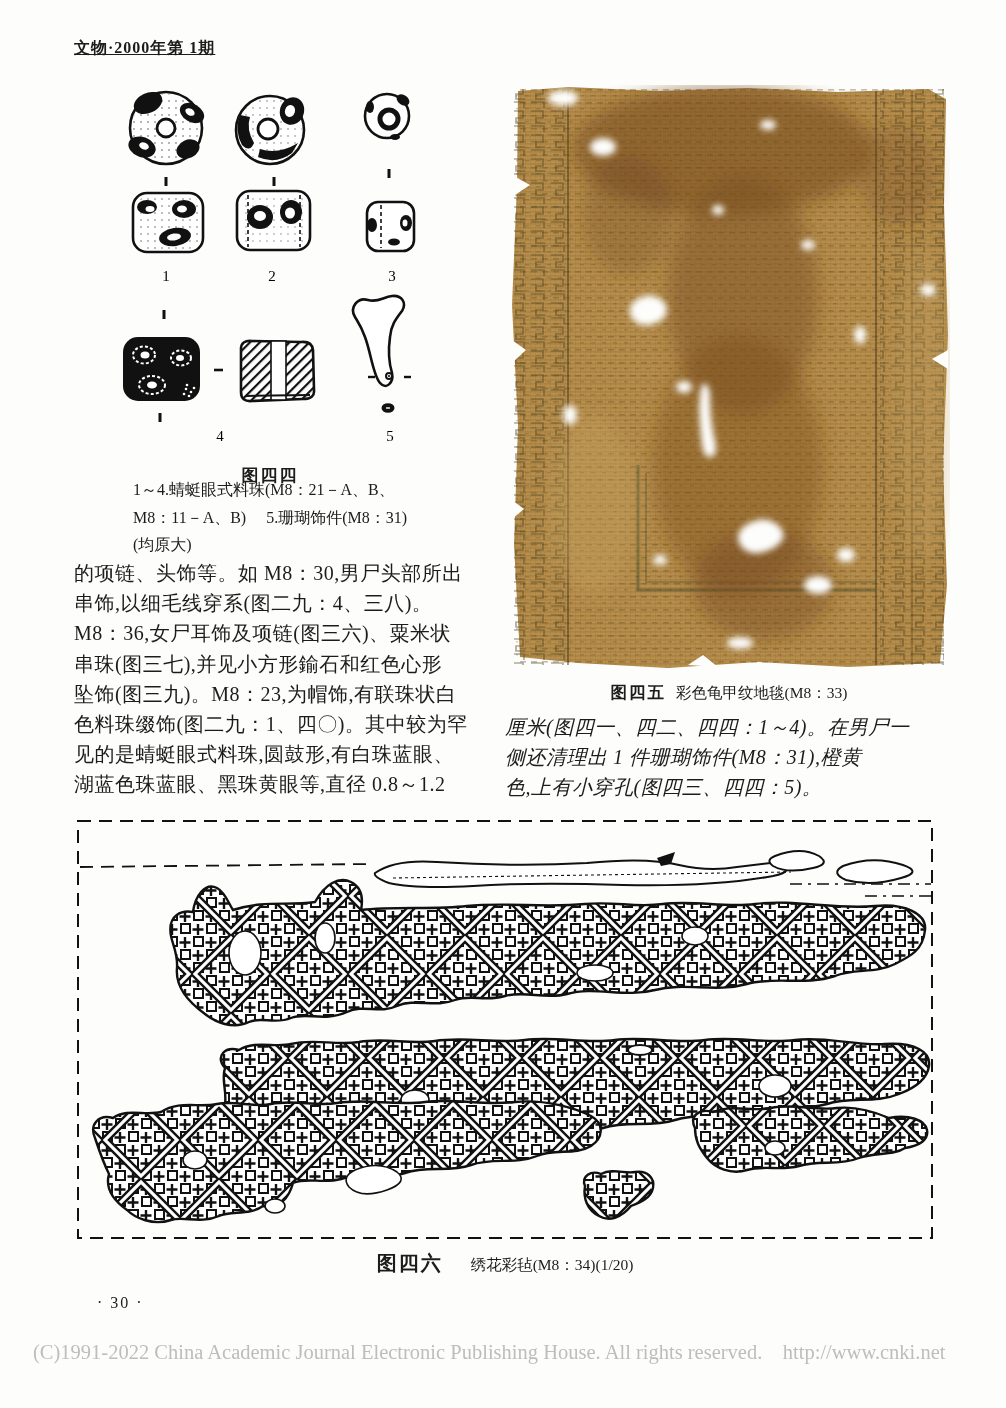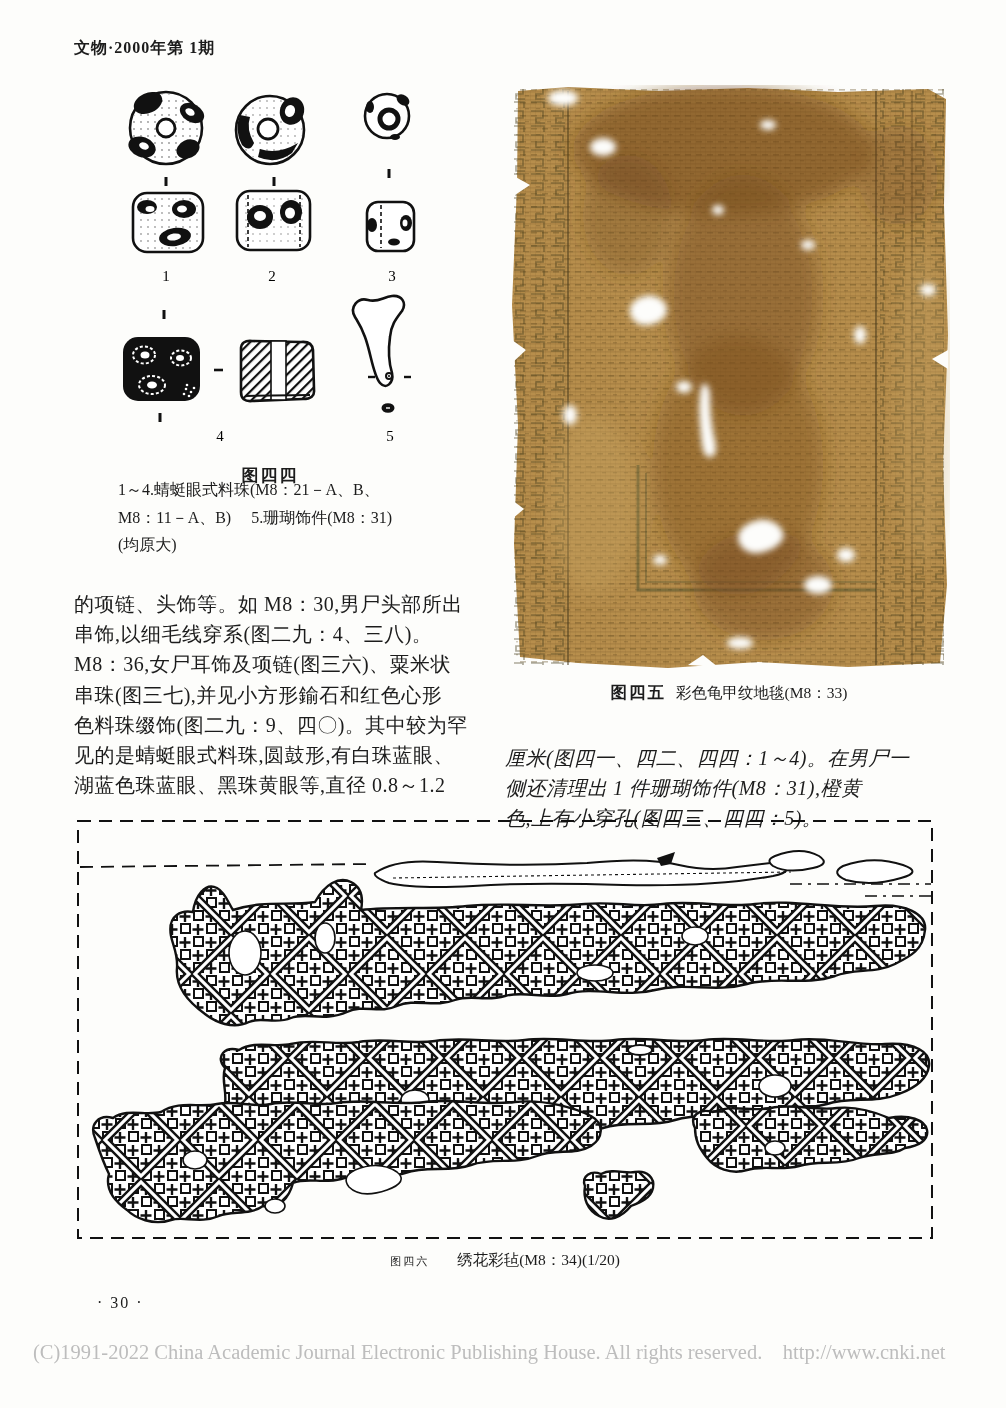--- a/index.html
+++ b/index.html
@@ -6,34 +6,34 @@
     --ink:#1c1c1c; --footer_gray:#bdbdbd; --paper:#fdfdfb;
   }
   html,body{margin:0;padding:0;background:#e8e8e8;}
   .page{
     position:relative;width:1006px;height:1408px;margin:0 auto;
     background:var(--paper);color:var(--ink);
     font-family:"Liberation Serif","DejaVu Serif",serif;
     overflow:hidden;
   }
   .abs{position:absolute;}
-  .header-line{left:74px;top:38px;font-size:16px;font-weight:600;letter-spacing:1px;}
+  .header-line{left:74px;top:38px;font-size:16px;font-weight:600;letter-spacing:1px;text-decoration:underline;}
   .fig44-svg{left:90px;top:85px;}
   .fig44-label{left:90px;top:464px;width:360px;text-align:center;font-size:17px;font-weight:700;letter-spacing:2px;}
-  .fig44-cap{left:118px;top:476px;width:350px;font-size:16px;line-height:27.5px;white-space:nowrap;}
-  .para{font-size:20px;line-height:30.2px;letter-spacing:.5px;white-space:nowrap;margin-top:31px;}
+  .fig44-cap{left:133px;top:476px;width:350px;font-size:16px;line-height:27.5px;white-space:nowrap;}
+  .para{font-size:20px;line-height:30.2px;letter-spacing:.5px;white-space:nowrap;}
   .left-para{left:74px;top:558px;width:414px;}
   .photo-svg{left:508px;top:85px;}
   .fig45-cap{left:508px;top:682px;width:442px;text-align:center;white-space:nowrap;}
   .fig45-cap .flabel{font-size:16.5px;font-weight:700;letter-spacing:2px;}
   .fig45-cap .ftext{font-size:15.5px;margin-left:10px;}
   .right-para{left:505px;top:712px;width:445px;font-style:italic;}
   .fig46-svg{left:75px;top:818px;}
   .fig46-cap{left:75px;top:1250px;width:860px;text-align:center;white-space:nowrap;}
-  .fig46-cap .flabel{font-size:11px;font-weight:400;letter-spacing:2px;}
+  .fig46-cap .flabel{font-size:20px;font-weight:700;letter-spacing:2px;}
   .fig46-cap .ftext{font-size:15.5px;margin-left:28px;}
   .page-num{left:97px;top:1294px;font-size:16px;letter-spacing:2px;}
   .footer-line{left:33px;top:1341px;font-size:20.5px;color:var(--footer_gray);white-space:pre;}
   svg text{font-family:"Liberation Serif","DejaVu Serif",serif;}
 </style>
 </head>
 <body>
 
 <div class="page">
 
@@ -170,21 +170,22 @@
     <div>1～4.蜻蜓眼式料珠(M8：21－A、B、</div>
     <div>M8：11－A、B)　 5.珊瑚饰件(M8：31)</div>
     <div>(均原大)</div>
   </div>
 
   <div class="abs para left-para">
     <div>的项链、头饰等。如 M8：30,男尸头部所出</div>
     <div>串饰,以细毛线穿系(图二九：4、三八)。</div>
     <div>M8：36,女尸耳饰及项链(图三六)、粟米状</div>
     <div>串珠(图三七),并见小方形鍮石和红色心形</div>
-    <div>色料珠缀饰(图二九：9、四〇)。其中较为罕</div>
+    <div>坠饰(图三九)。M8：23,为帽饰,有联珠状白</div>
+    <div>色料珠缀饰(图二九：1、四〇)。其中较为罕</div>
     <div>见的是蜻蜓眼式料珠,圆鼓形,有白珠蓝眼、</div>
     <div>湖蓝色珠蓝眼、黑珠黄眼等,直径 0.8～1.2</div>
   </div>
 
   <svg class="abs photo-svg" width="442" height="587" viewBox="0 0 442 587">
     <defs>
       <pattern id="weft" width="5" height="4" patternUnits="userSpaceOnUse">
         <rect width="5" height="4" fill="#b78e4c"></rect>
         <rect y="2.4" width="5" height="1" fill="rgba(85,58,20,0.22)"></rect>
         <rect x="2" width="1" height="4" fill="rgba(140,105,50,0.18)"></rect>

